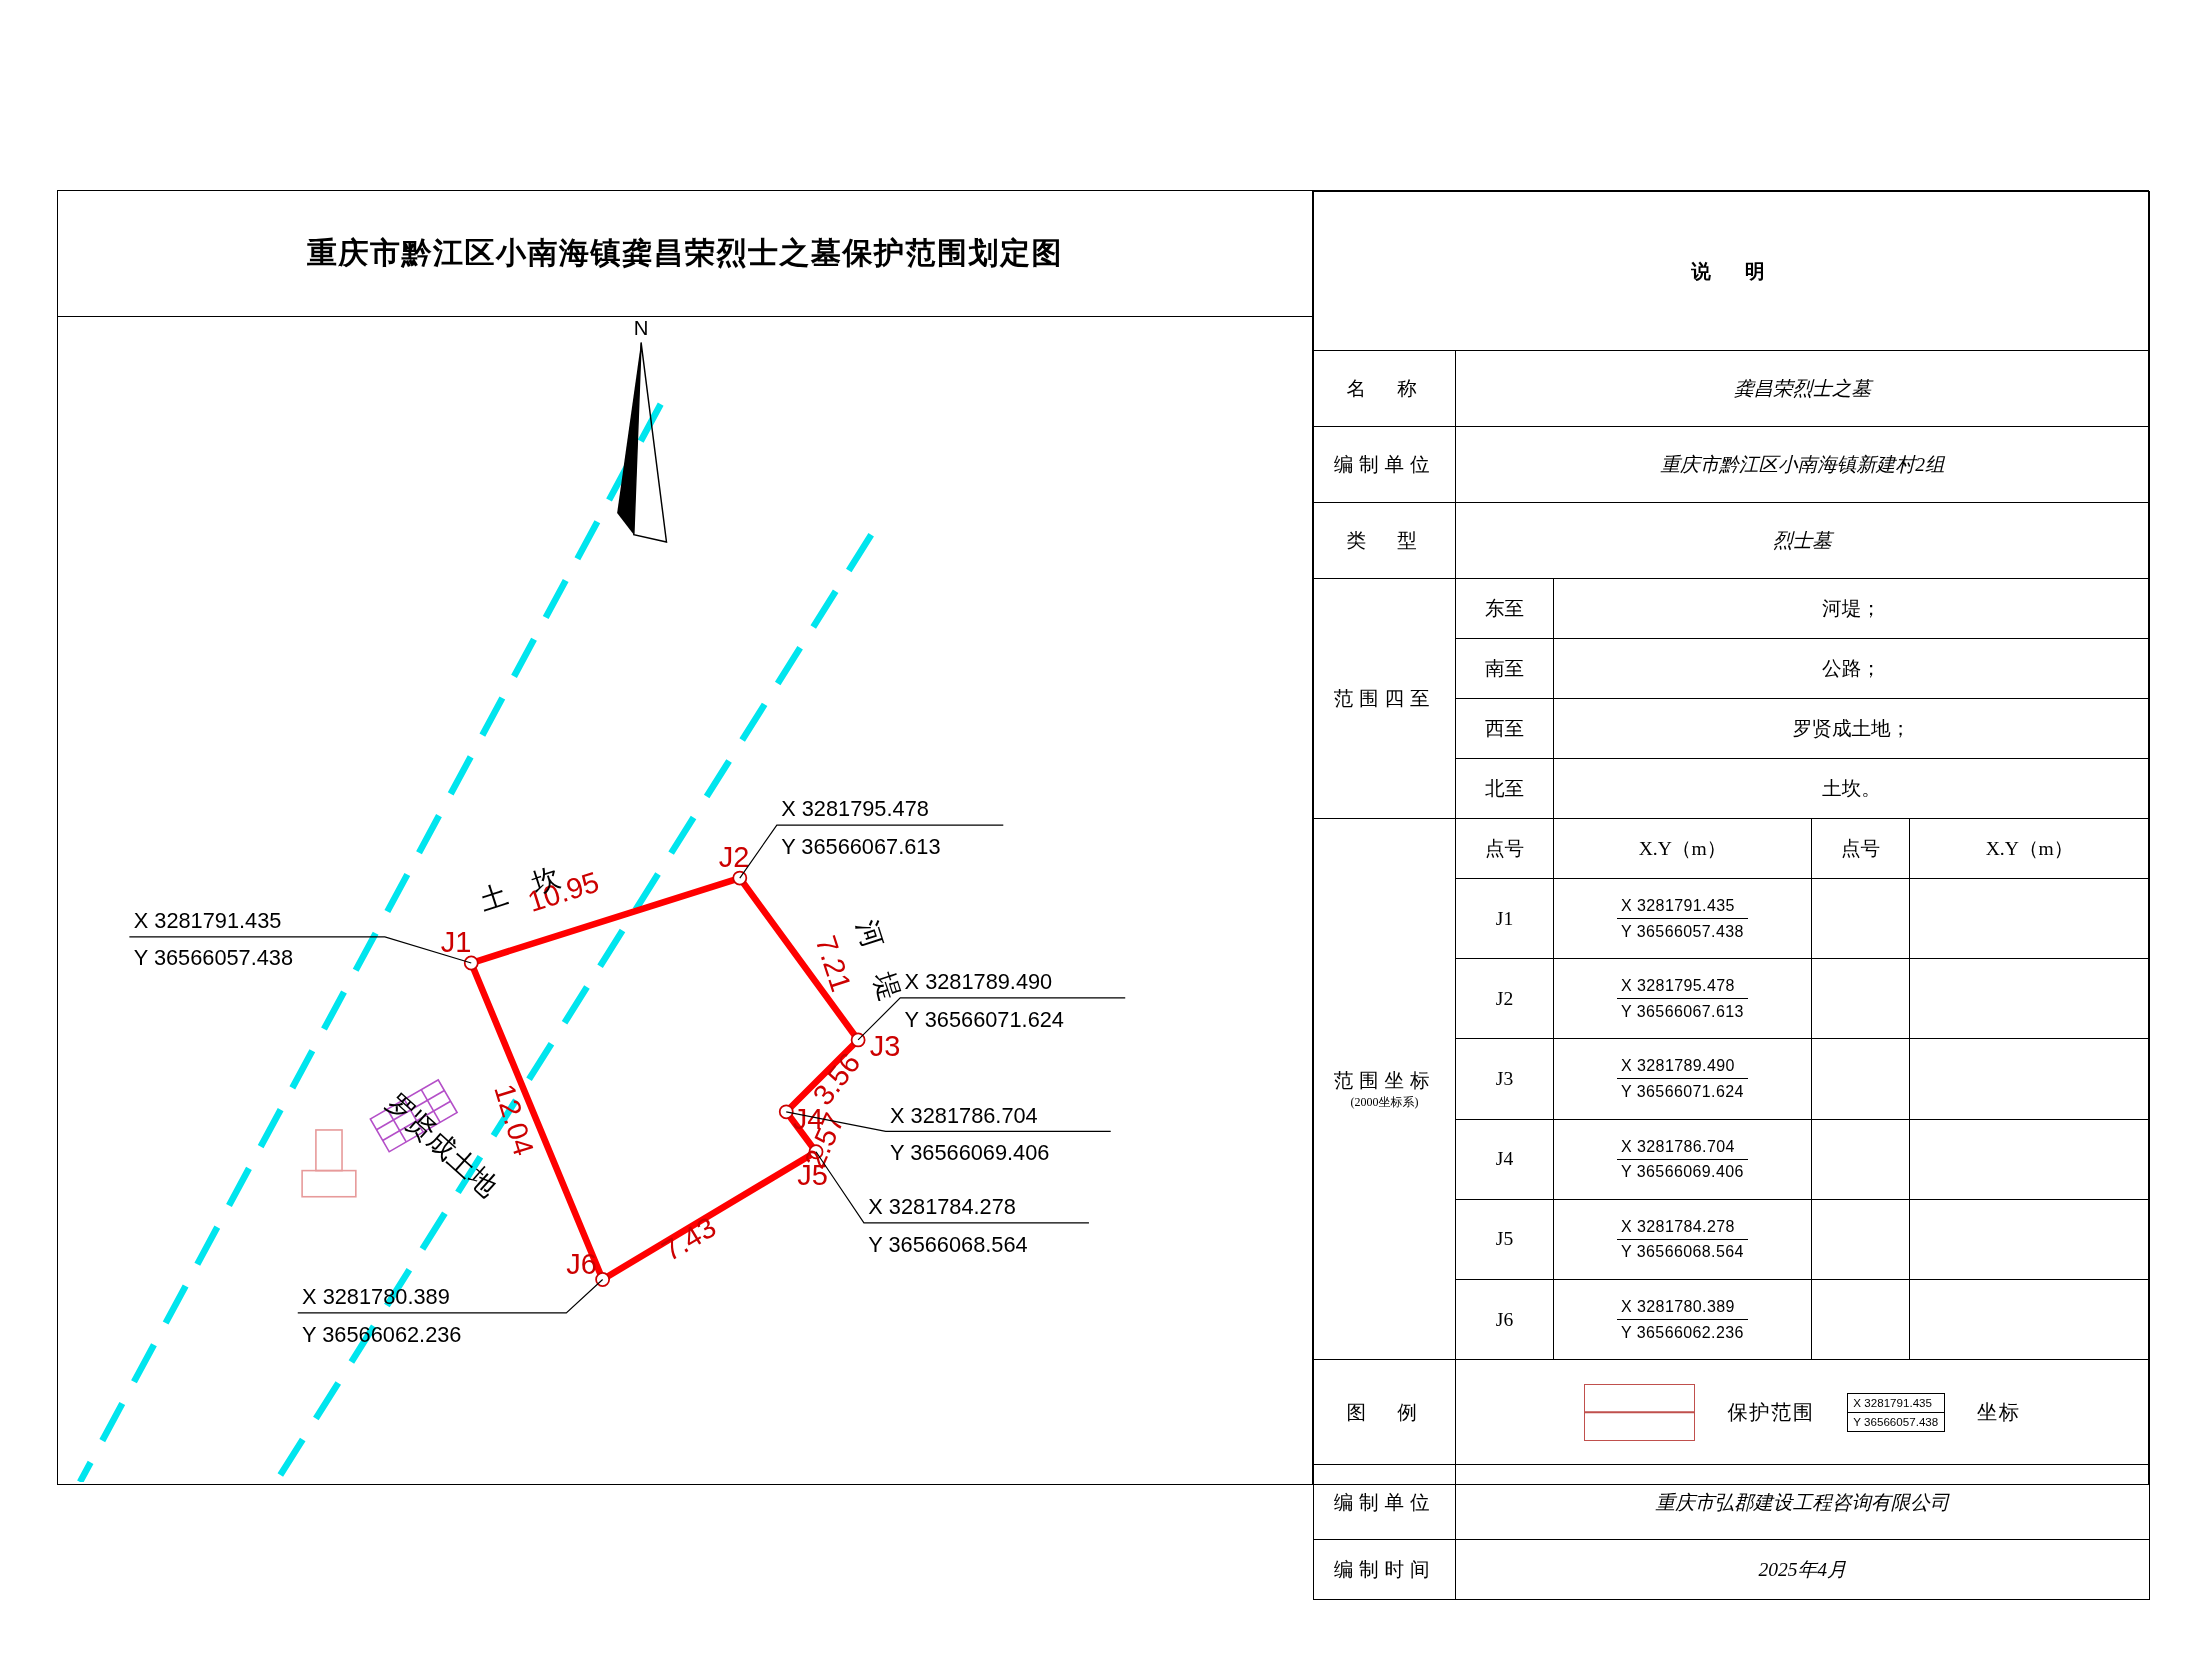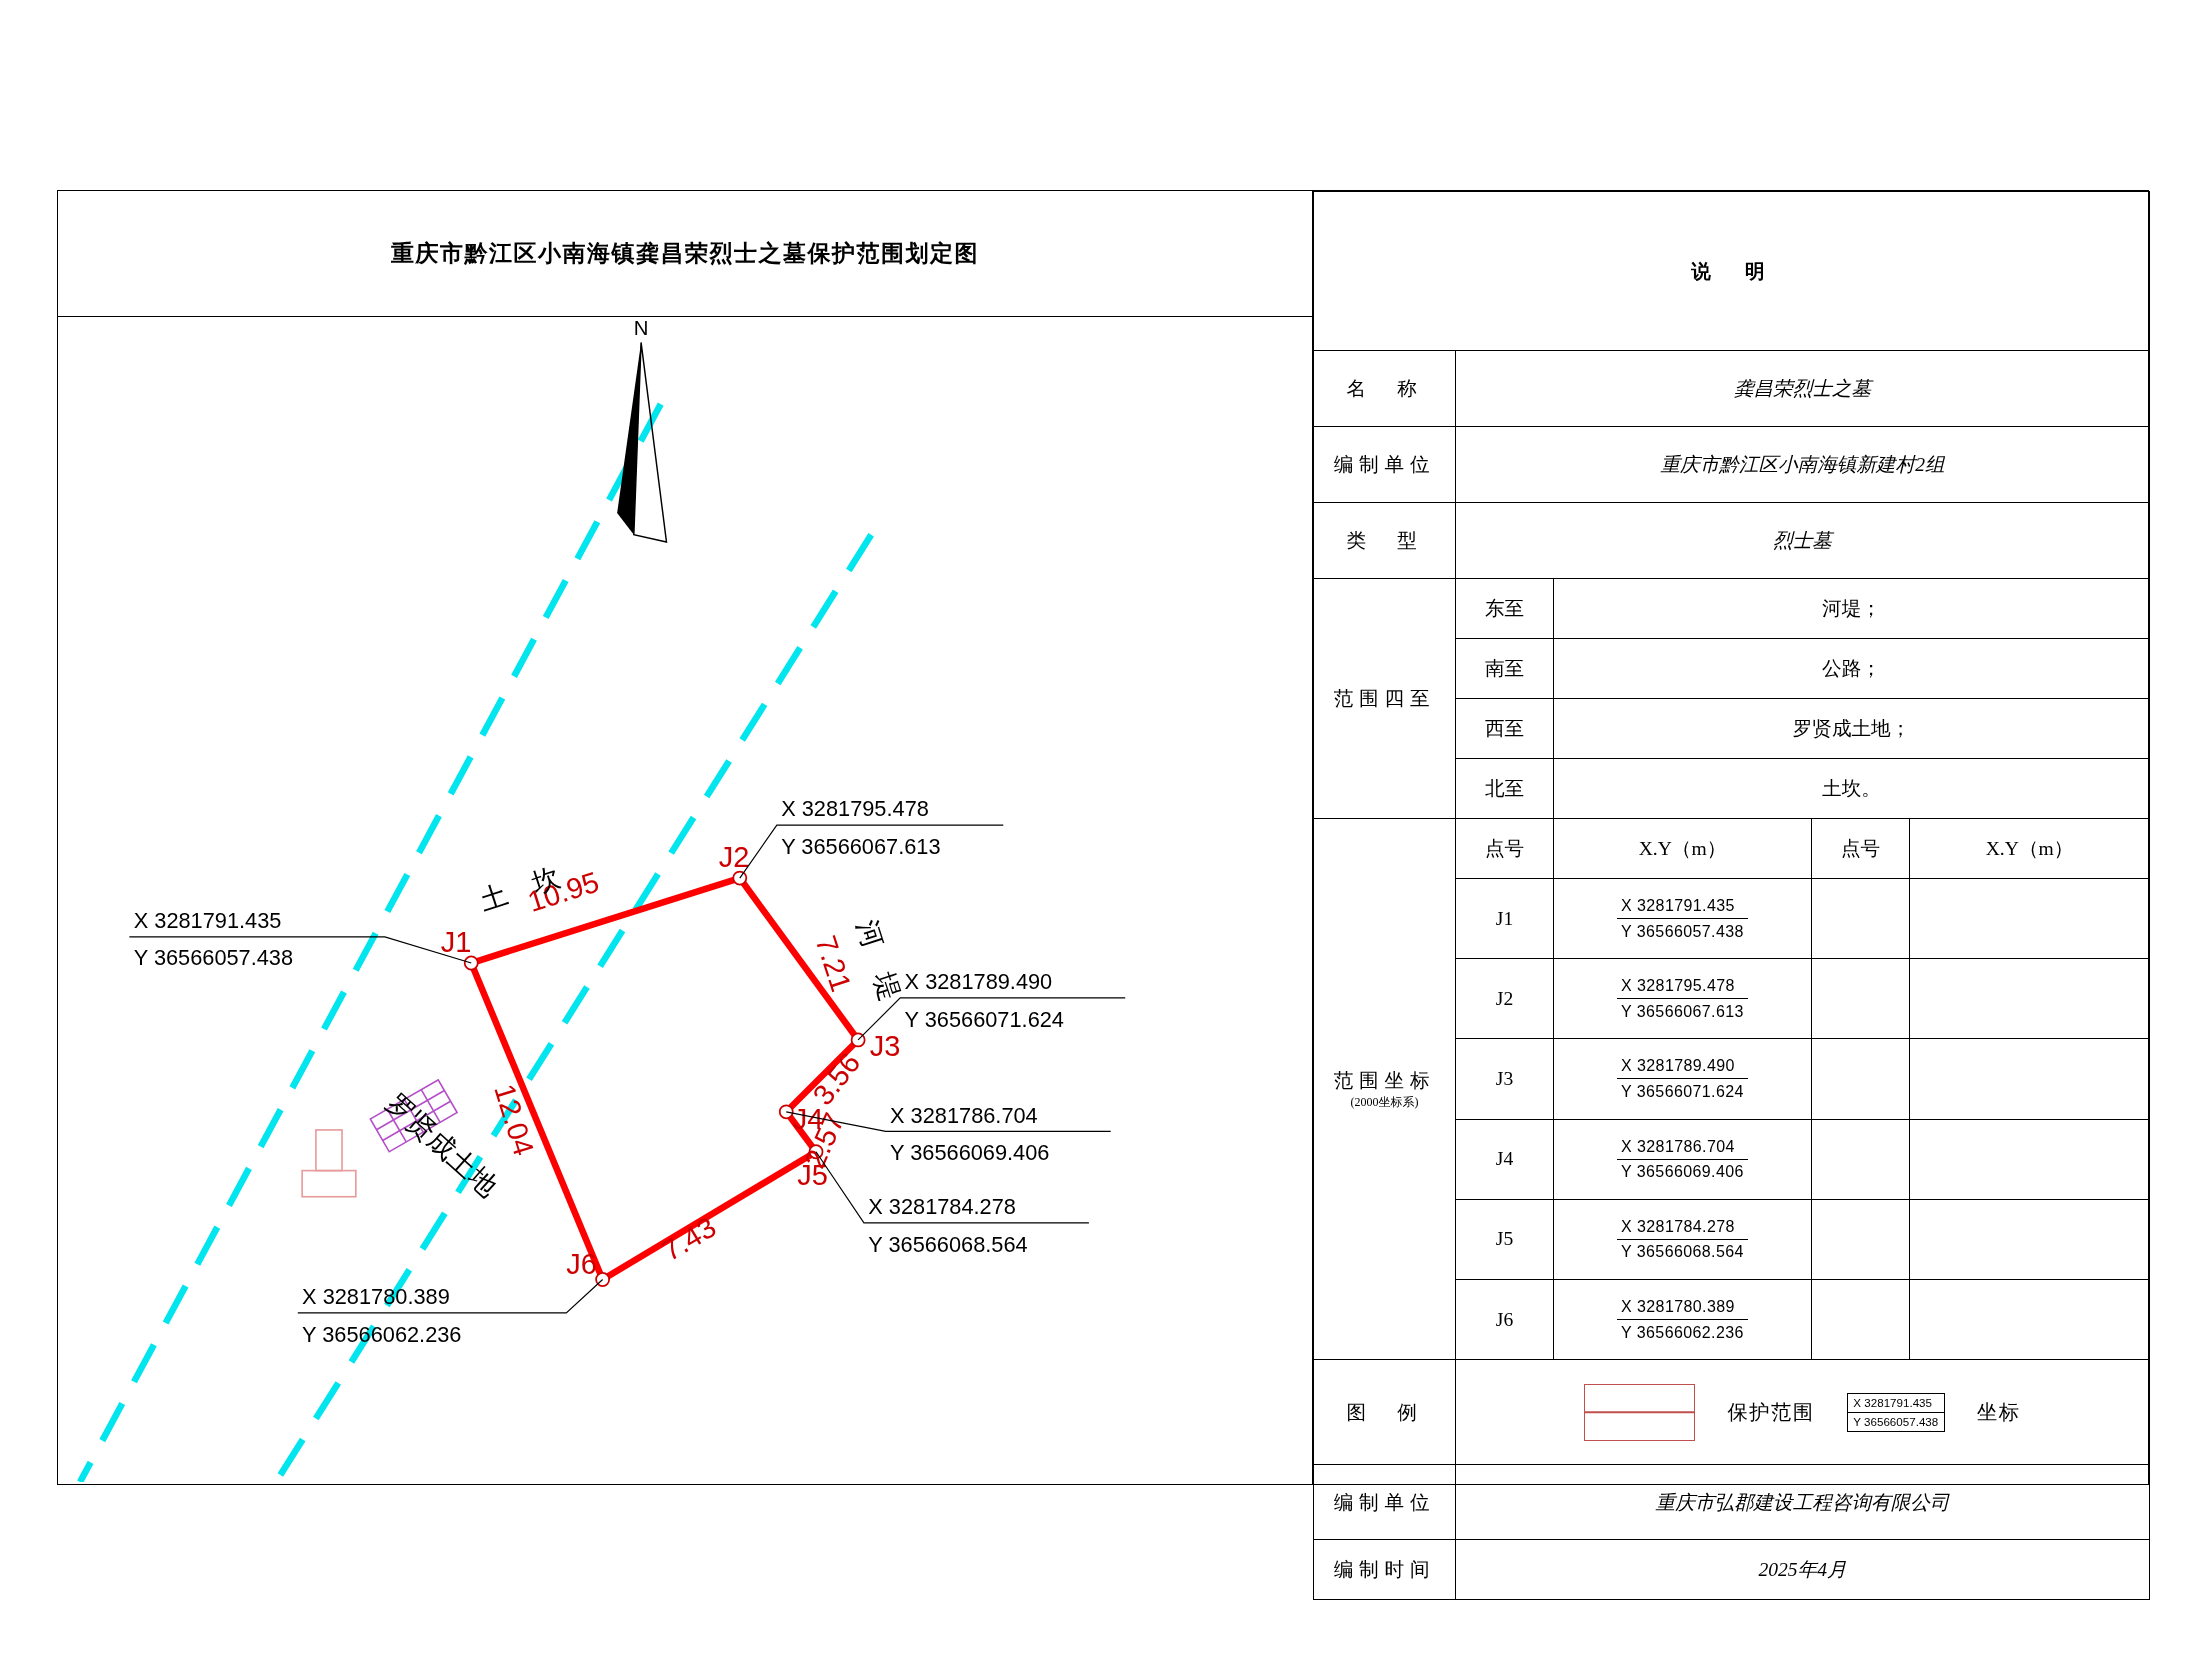--- a/index.html
+++ b/index.html
@@ -28,21 +28,21 @@
   }
   #title-row{
     position:absolute;
     left:0;top:0;
     width:1254px;height:126px;
     border-bottom:1.5px solid #000;
     box-sizing:border-box;
     display:flex;align-items:center;justify-content:center;
   }
   #title-row .title-text{
-    font-size:23px;
+    font-size:30px;
     font-weight:bold;
     letter-spacing:1.5px;
     color:#000;
     white-space:nowrap;
     font-family:"Liberation Serif","DejaVu Serif",serif;
   }
   #map-area{
     position:absolute;
     left:0;top:126px;
     width:1254px;height:1165px;

